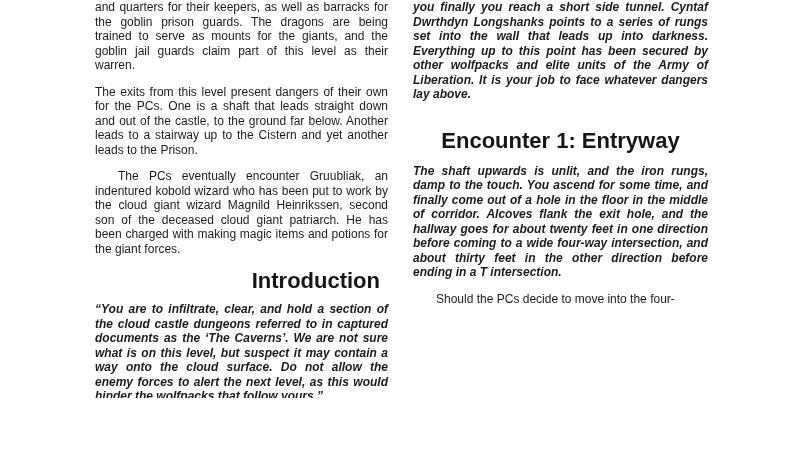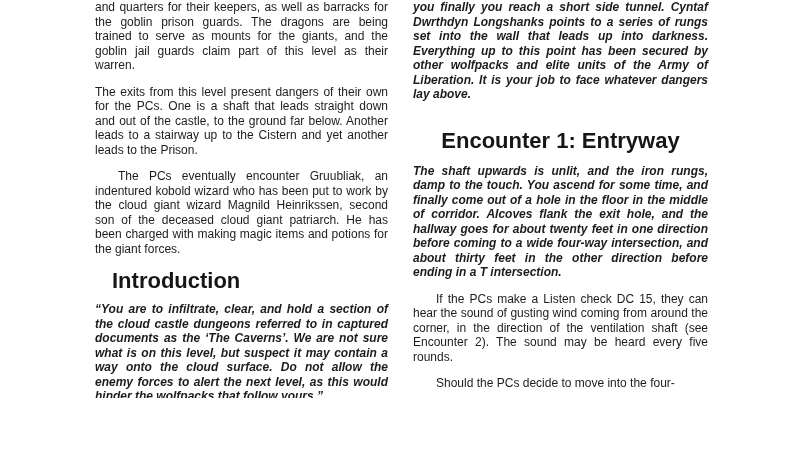--- a/index.html
+++ b/index.html
@@ -36,28 +36,28 @@
     text-align: justify;
   }
   .para.indent {
     text-indent: 23px;
   }
   .readaloud {
     font-weight: bold;
     font-style: italic;
   }
   .heading {
-    margin: 17px;
+    margin: 8px;
     font-size: 22px;
     line-height: 26px;
     font-weight: bold;
     color: #161616;
   }
   .heading-right {
-    text-align: left;
+    text-align: right;
     margin-top: 10px;
     margin-bottom: 8px;
   }
   .heading-center {
     text-align: center;
     margin-top: 26px;
     margin-bottom: 10px;
   }
 </style>
 </head>
@@ -71,17 +71,16 @@
     <p class="para body indent">The PCs eventually encounter Gruubliak, an indentured kobold wizard who has been put to work by the cloud giant wizard Magnild Heinrikssen, second son of the deceased cloud giant patriarch. He has been charged with making magic items and potions for the giant forces.</p>
     <h2 class="heading heading-right">Introduction</h2>
     <p class="para readaloud">“You are to infiltrate, clear, and hold a section of the cloud castle dungeons referred to in captured documents as the ‘The Caverns’. We are not sure what is on this level, but suspect it may contain a way onto the cloud surface. Do not allow the enemy forces to alert the next level, as this would hinder the wolfpacks that follow yours.”</p>
     <p class="para readaloud indent">“We are not interested in damp prisoners but would be interested in documents or other</p>
   </div>
 
   <div class="col col-right">
     <p class="para readaloud">you finally you reach a short side tunnel. Cyntaf Dwrthdyn Longshanks points to a series of rungs set into the wall that leads up into darkness. Everything up to this point has been secured by other wolfpacks and elite units of the Army of Liberation. It is your job to face whatever dangers lay above.</p>
     <h2 class="heading heading-center">Encounter 1: Entryway</h2>
     <p class="para readaloud">The shaft upwards is unlit, and the iron rungs, damp to the touch. You ascend for some time, and finally come out of a hole in the floor in the middle of corridor. Alcoves flank the exit hole, and the hallway goes for about twenty feet in one direction before coming to a wide four-way intersection, and about thirty feet in the other direction before ending in a T intersection.</p>
-    <p class="para body indent">If the PCs make a Listen check DC 15, they can hear the sound of gusting wind coming from around the corner, in the direction of the ventilation shaft (see Encounter 2). The sound may be heard every five rounds.</p>
     <p class="para body indent">Should the PCs decide to move into the four-</p>
   </div>
 
 </div>
 
 </body></html>

